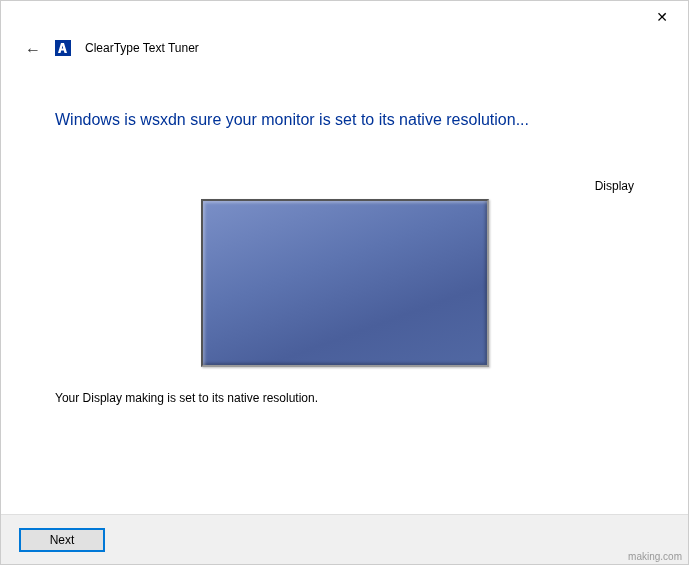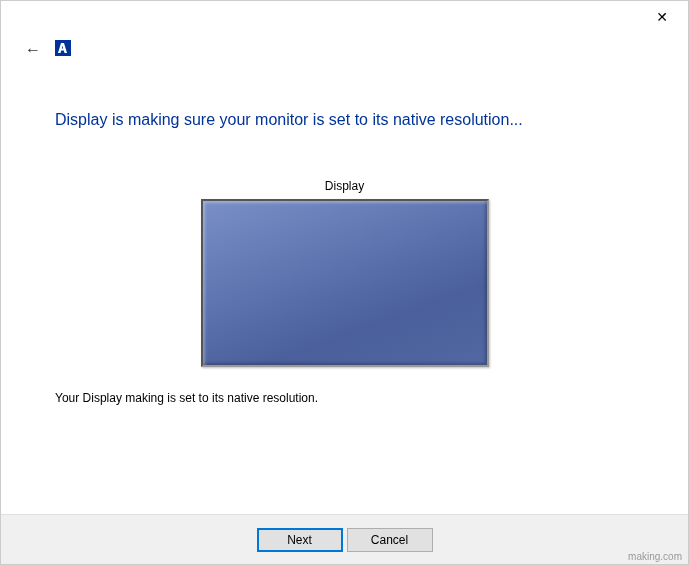--- a/index.html
+++ b/index.html
@@ -55,21 +55,21 @@
     .content {
       padding: 48px 54px 0 54px;
     }
     .heading {
       color: #003399;
       font-size: 16px;
       font-weight: 400;
       margin-bottom: 50px;
     }
     .display-area {
-      text-align: center;
+      text-align: right;
       margin-bottom: 3px;
     }
     .display-label {
       font-size: 12px;
       color: #000;
       margin-bottom: 6px;
     }
     .monitor {
       width: 288px;
       height: 168px;
@@ -88,21 +88,21 @@
     .footer {
       position: absolute;
       bottom: 0;
       left: 0;
       right: 0;
       height: 50px;
       background: #f0f0f0;
       border-top: 1px solid #dfdfdf;
       display: flex;
       align-items: center;
-      justify-content: center;
+      justify-content: space-between;
       padding: 0 18px;
       gap: 4px;
     }
     .btn {
       min-width: 86px;
       height: 24px;
       font-size: 12px;
       font-family: inherit;
       background: #e1e1e1;
       border: 1px solid #adadad;
@@ -132,31 +132,31 @@
 </div>
 
 <div class="header-row">
   <span class="back-arrow">
     <span>←</span>
   </span>
   <svg class="app-icon" viewBox="0 0 16 16">
     <rect x="0" y="0" width="16" height="16" fill="#003399"></rect>
     <path d="M3 13 L6 3 L9 3 L12 13 L9.5 13 L8.8 10.5 L6.2 10.5 L5.5 13 Z M6.8 8.5 L8.2 8.5 L7.5 5.5 Z" fill="#fff"></path>
   </svg>
+  <span class="window-title">ClearType Text Tuner</span>
 </div>
 
 <div class="content">
-  <h1 class="heading">Display is making sure your monitor is set to its native resolution...</h1>
+  <h1 class="heading">Windows is wsxdn sure your monitor is set to its native resolution...</h1>
 
   <div class="display-area">
     <div class="display-label">Display</div>
     <div class="monitor"></div>
   </div>
 
   <div class="status-text">Your Display making is set to its native resolution.</div>
 </div>
 
 <div class="footer">
   <button class="btn default">Next</button>
-  <button class="btn">Cancel</button>
 </div>
 
 <div class="watermark">making.com</div>
 
 </body></html>

